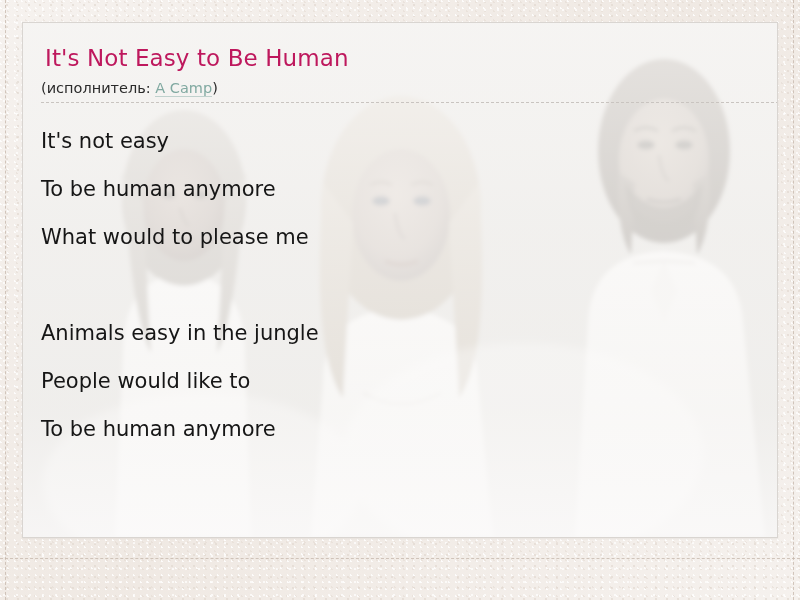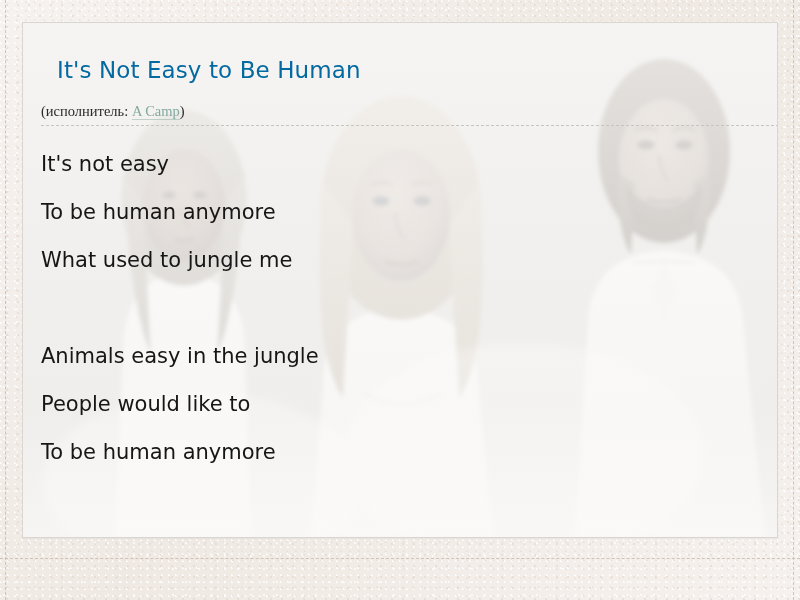--- a/index.html
+++ b/index.html
@@ -80,36 +80,35 @@
 
   
   #card-inner {
     position: relative;
     padding: 16px 20px 0 18px;
     height: 100%;
     box-sizing: border-box;
   }
 
   #song-title {
-    margin: 16px;
+    margin: 4px;
     font-size: 23px;
     font-weight: normal;
     line-height: 30px;
-    color: #0369a1;
+    color: #be185d;
     letter-spacing: 0.1px;
     white-space: nowrap;
   }
 
   #byline {
-    margin: 16px 0 0 0;
+    margin: 5px 0 0 0;
     font-size: 14.5px;
     line-height: 20px;
     color: #2a2a2a;
     white-space: nowrap;
-    font-family: Liberation Serif, serif;
   }
   #byline .paren { color: #2a2a2a; }
   #artist-link {
     color: #81a9a1;
     text-decoration: none;
     border-bottom: 1px solid rgba(129,169,161,0.45);
   }
 
   #header-rule {
     margin-top: 4px;
@@ -246,21 +245,21 @@
 
     <h1 id="song-title">It's Not Easy to Be Human</h1>
 
     <div id="byline"><span class="paren">(исполнитель: </span><a href="#" id="artist-link">A Camp</a><span class="paren">)</span></div>
 
     <div id="header-rule"></div>
 
     <div id="lyrics">
       <div class="lyric-line">It's not easy</div>
       <div class="lyric-line">To be human anymore</div>
-      <div class="lyric-line">What used to jungle me</div>
+      <div class="lyric-line">What would to please me</div>
       <div class="lyric-line blank"></div>
       <div class="lyric-line">Animals easy in the jungle</div>
       <div class="lyric-line">People would like to</div>
       <div class="lyric-line">To be human anymore</div>
     </div>
 
   </div>
 </div>
 
 </body></html>

